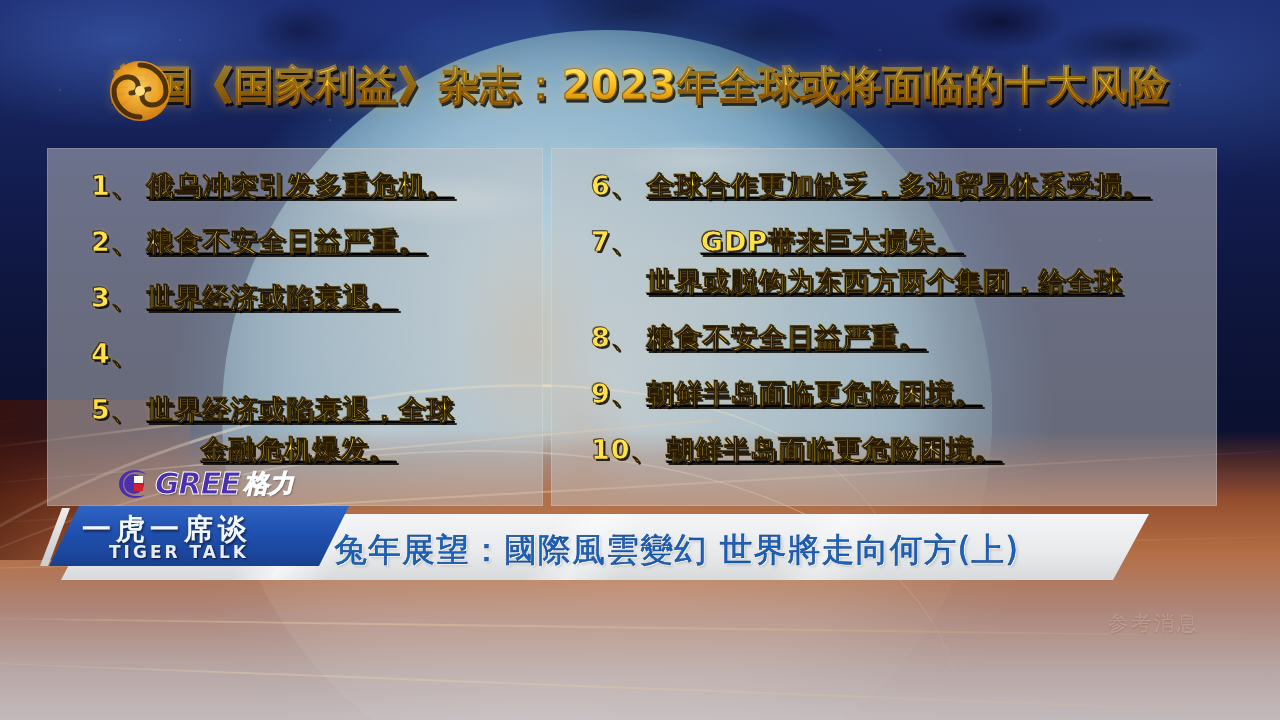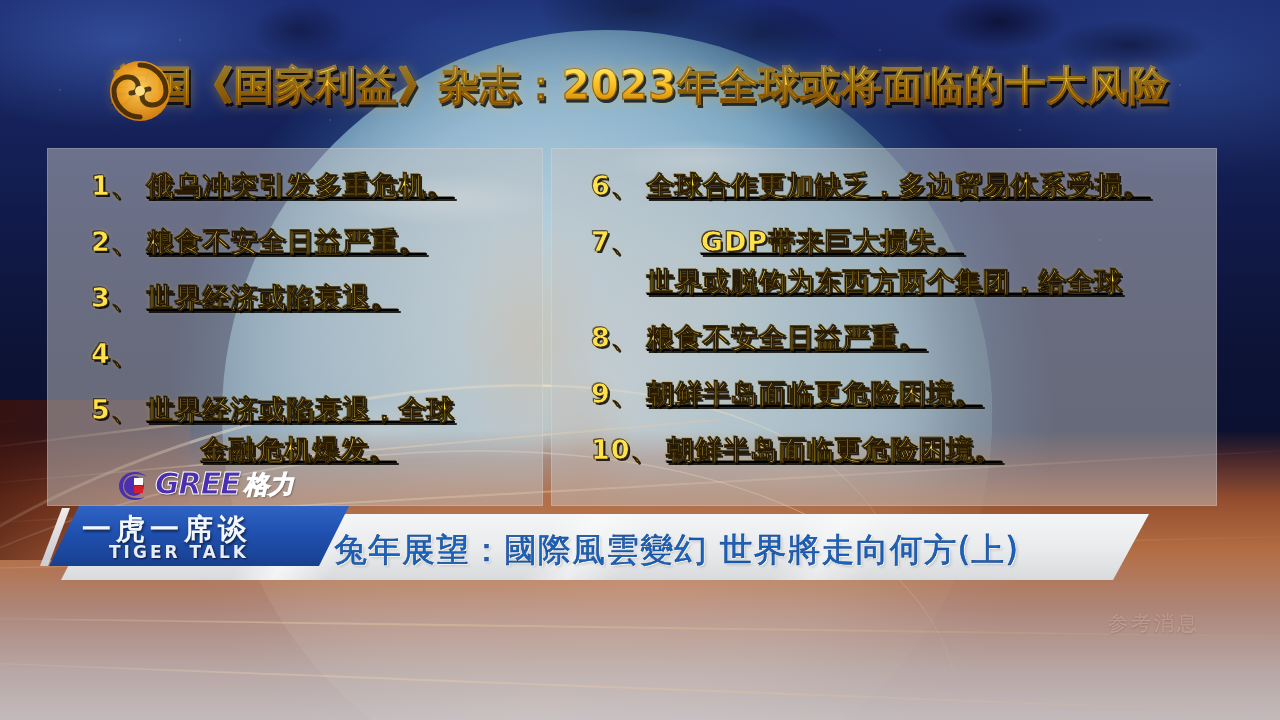--- a/index.html
+++ b/index.html
@@ -188,21 +188,21 @@
       2px 2px 0 rgba(0,0,0,.82),
       -1px -1px 0 rgba(0,0,0,.45),
       0 0 5px rgba(255,200,40,.35);
     font-family:"DejaVu Sans","Liberation Sans",sans-serif;
     white-space:nowrap;
   }
 
   
   .gree {
     position:absolute; left:118px; top:466px; z-index:7;
-    display:flex; align-items:flex-end; gap:3px;
+    display:flex; align-items:center; gap:3px;
   }
   .gree-mark {
     width:34px; height:30px; position:relative;
   }
   .gree-text {
     font-size:30px; font-weight:bold; font-style:italic; letter-spacing:-1px;
     color:#4a2fb0;
     -webkit-text-stroke:1px #ffffff;
     text-shadow:1px 1px 2px rgba(0,0,0,.5);
     font-family:"DejaVu Sans","Liberation Sans",sans-serif;

